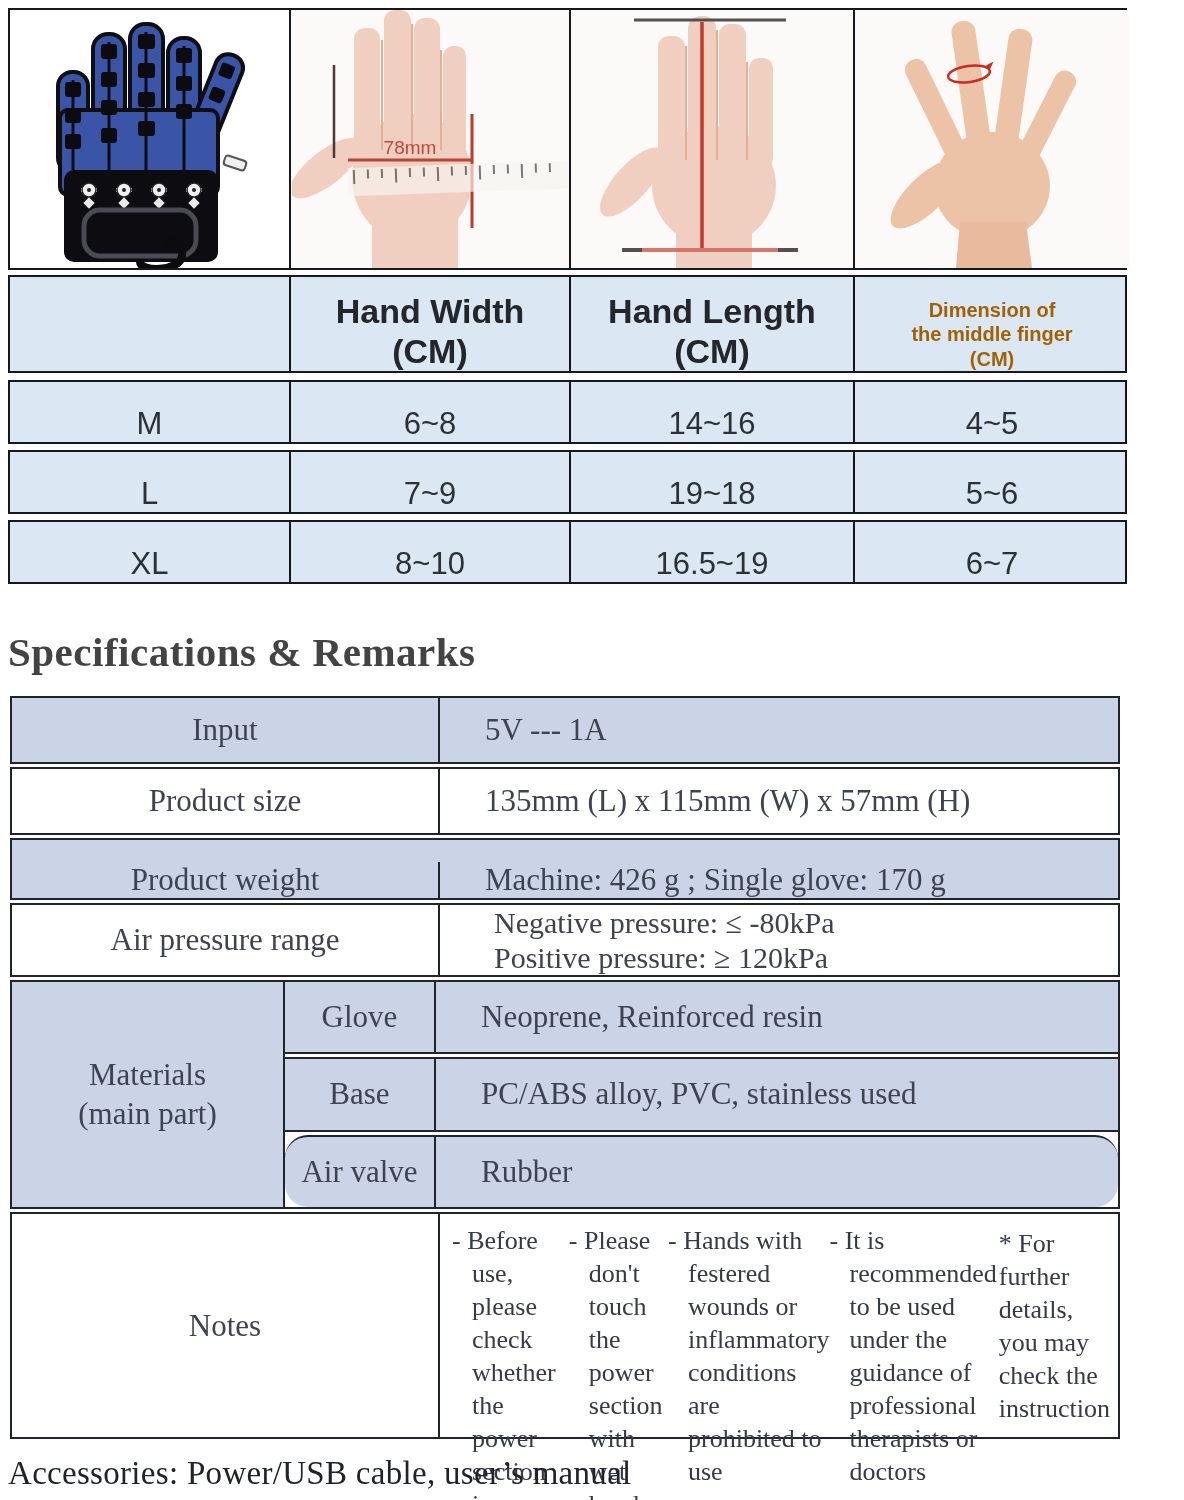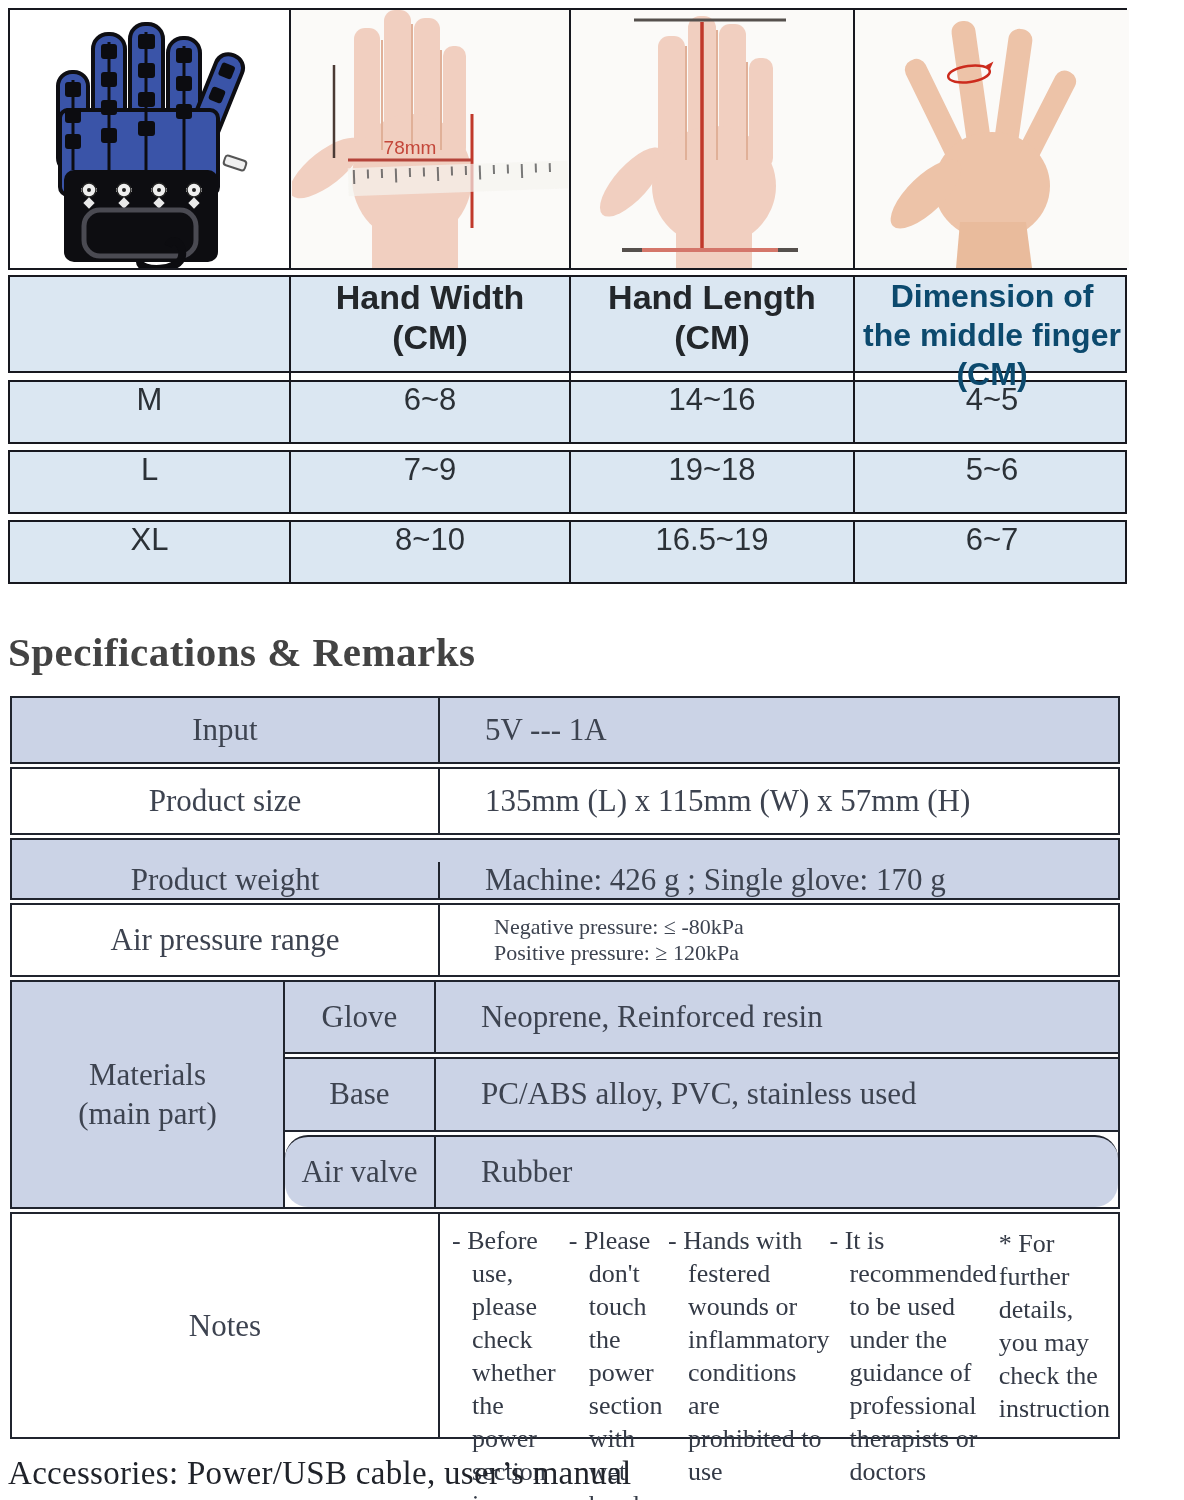--- a/index.html
+++ b/index.html
@@ -12,27 +12,27 @@
   .pre { white-space: pre-line; }
 
   
   .size-table { margin: 8px 0 0 8px; width: 1119px; }
   .st-row {
     display: grid;
     grid-template-columns: 279px 280px 284px 276px;
     border: 2px solid #17181f;
     background: #dbe7f2;
   }
-  .st-row > div { border-left: 2px solid #17181f; display: flex; align-items: flex-start; justify-content: center; text-align: center; }
+  .st-row > div { border-left: 2px solid #17181f; display: flex; align-items: flex-end; justify-content: center; text-align: center; }
   .st-row > div:first-child { border-left: none; }
   .image-row { height: 262px; background: #fbfaf8; }
   .image-row > div { overflow: hidden; background: #fbfaf8; }
   .header-row { height: 98px; margin-top: 5px; }
   .header-row .hd { font-size: 34px; font-weight: 600; line-height: 1.18; color: #23272b; }
-  .header-row .hd-small { font-size: 32px; font-weight: 600; line-height: 1.22; color: #0c4a6e; }
+  .header-row .hd-small { font-size: 20px; font-weight: 600; line-height: 1.22; color: #a16207; }
   .data-row { height: 64px; margin-top: 7px; font-size: 31px; color: #2b3137; }
   .data-row + .data-row { margin-top: 6px; }
 
   
   .spec-heading {
     margin: 44px 0 0 8px;
     font-family: "Liberation Serif", serif;
     font-weight: bold; font-size: 41px; color: #434343;
     letter-spacing: 0.5px;
   }
@@ -46,21 +46,21 @@
   .spec-row.shaded { background: #cbd3e6; }
   .spec-label {
     width: 428px; flex: 0 0 428px; border-right: 2px solid #20242e;
     display: flex; align-items: center; justify-content: center; text-align: center;
     font-size: 31px;
   }
   .spec-value {
     flex: 1; display: flex; flex-direction: column; justify-content: center;
     padding-left: 45px; font-size: 31px; line-height: 1.12;
   }
-  .spec-value.two-line { line-height: 1.18; font-size: 22px; }
+  .spec-value.two-line { line-height: 1.18; font-size: 30px; }
   .r-input { height: 68px; }
   .r-size { height: 68px; }
   .r-weight { height: 62px; align-items: flex-end; }
   .r-air { height: 74px; gap: 9px; }
 
   
   .materials-block {
     display: flex; border: 2px solid #20242e; background: #ffffff; height: 229px;
   }
   .materials-label {

